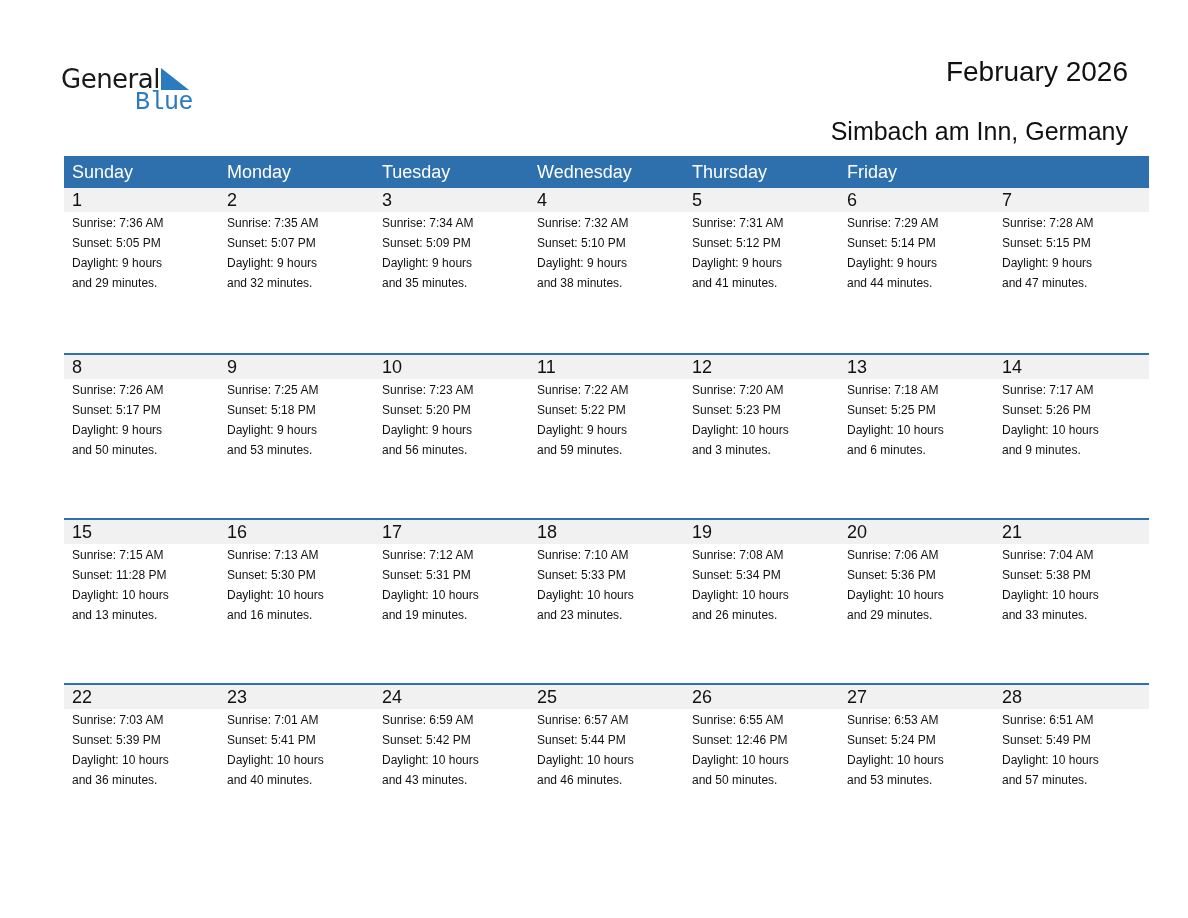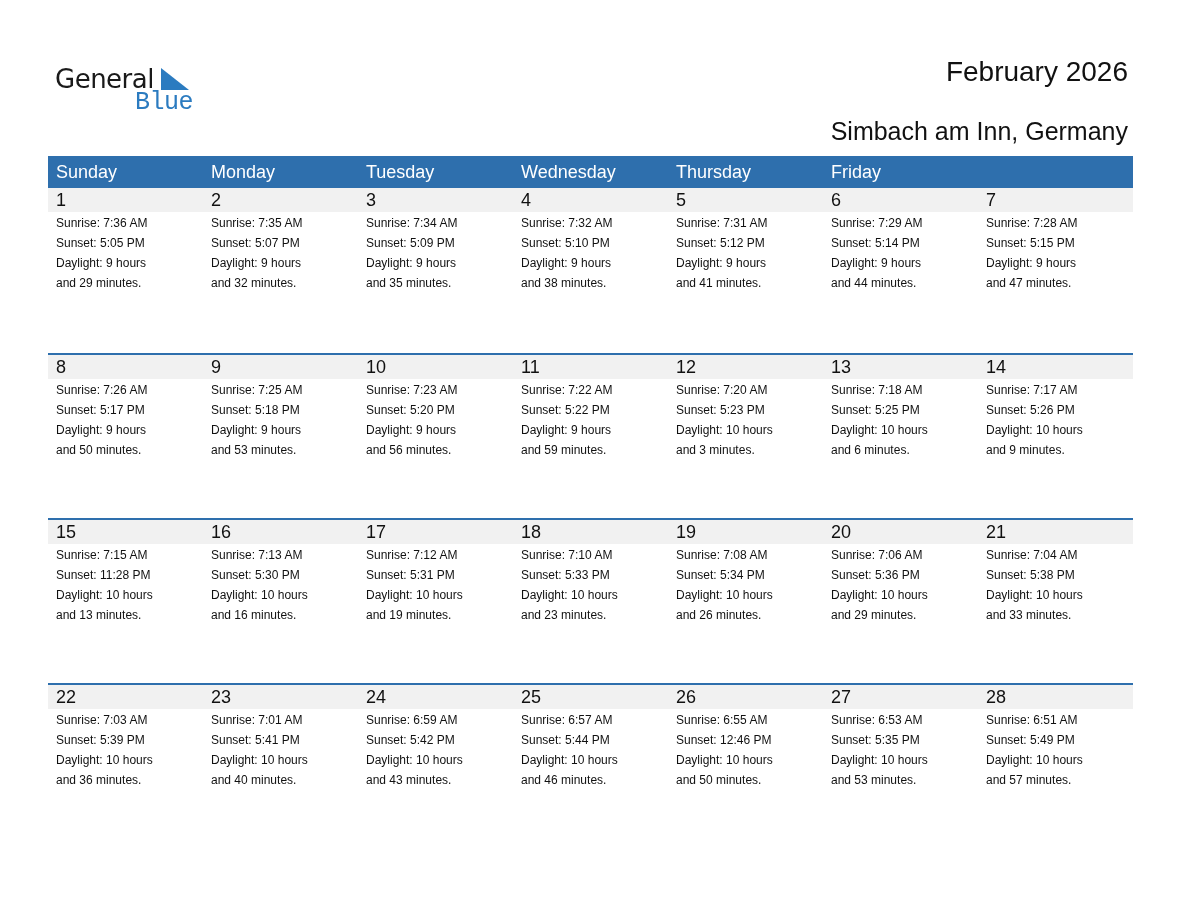--- a/index.html
+++ b/index.html
@@ -1,23 +1,23 @@
 <!DOCTYPE html>
 <html><head>
   <meta charset="utf-8">
   <style>
     html, body { margin: 0; padding: 0; background: #ffffff; }
     body { width: 1188px; height: 918px; position: relative; font-family: "Liberation Sans", sans-serif; color: #111; overflow: hidden; }
     .logo { position: absolute; left: 55px; top: 62px; width: 150px; height: 60px; }
-    .logo .general { position: absolute; left: 0; top: 2px; font-family: "DejaVu Sans", sans-serif; font-size: 26px; color: #1a1a1a; letter-spacing: -0.5px; }
+    .logo .general { position: absolute; left: 6px; top: 2px; font-family: "DejaVu Sans", sans-serif; font-size: 26px; color: #1a1a1a; letter-spacing: -0.5px; }
     .logo .blue { position: absolute; left: 80px; top: 26px; font-family: Liberation Mono, monospace; font-size: 25px; color: #2b7bc0; letter-spacing: -0.5px; }
     .logo .tri { position: absolute; left: 106px; top: 6px; width: 0; height: 0; border-left: 28px solid transparent; border-bottom: 22px solid #2b7bc0; transform: scaleX(-1); }
     .title { position: absolute; right: 60px; top: 56px; font-size: 28px; color: #111; text-align: right; }
     .subtitle { position: absolute; right: 60px; top: 117px; font-size: 25px; color: #111; }
-    .cal { position: absolute; left: 48px; top: 156px; width: 1085px; }
+    .cal { position: absolute; left: 64px; top: 156px; width: 1085px; }
     .hdr { display: flex; background: #2e6fad; height: 32px; }
     .hdr div { width: 155px; color: #fff; font-size: 18px; line-height: 32px; padding-left: 8px; box-sizing: border-box; }
     .week { height: 165px; border-top: 2px solid #2e6fad; box-sizing: border-box; }
     .week.first { border-top: none; height: 165px; }
     .week .nums { display: flex; background: #f1f1f1; height: 24px; }
     .week .nums div { width: 155px; font-size: 18px; line-height: 24px; padding-left: 8px; box-sizing: border-box; color: #111; }
     .week .info { display: flex; }
     .week .info .cell { width: 155px; padding-left: 8px; padding-top: 1px; box-sizing: border-box; font-size: 12px; line-height: 20px; color: #111; }
   </style>
 </head>
@@ -243,21 +243,21 @@
             <div>and 46 minutes.</div>
           </div>
           <div class="cell">
             <div>Sunrise: 6:55 AM</div>
             <div>Sunset: 12:46 PM</div>
             <div>Daylight: 10 hours</div>
             <div>and 50 minutes.</div>
           </div>
           <div class="cell">
             <div>Sunrise: 6:53 AM</div>
-            <div>Sunset: 5:35 PM</div>
+            <div>Sunset: 5:24 PM</div>
             <div>Daylight: 10 hours</div>
             <div>and 53 minutes.</div>
           </div>
           <div class="cell">
             <div>Sunrise: 6:51 AM</div>
             <div>Sunset: 5:49 PM</div>
             <div>Daylight: 10 hours</div>
             <div>and 57 minutes.</div>
           </div>
         </div>

